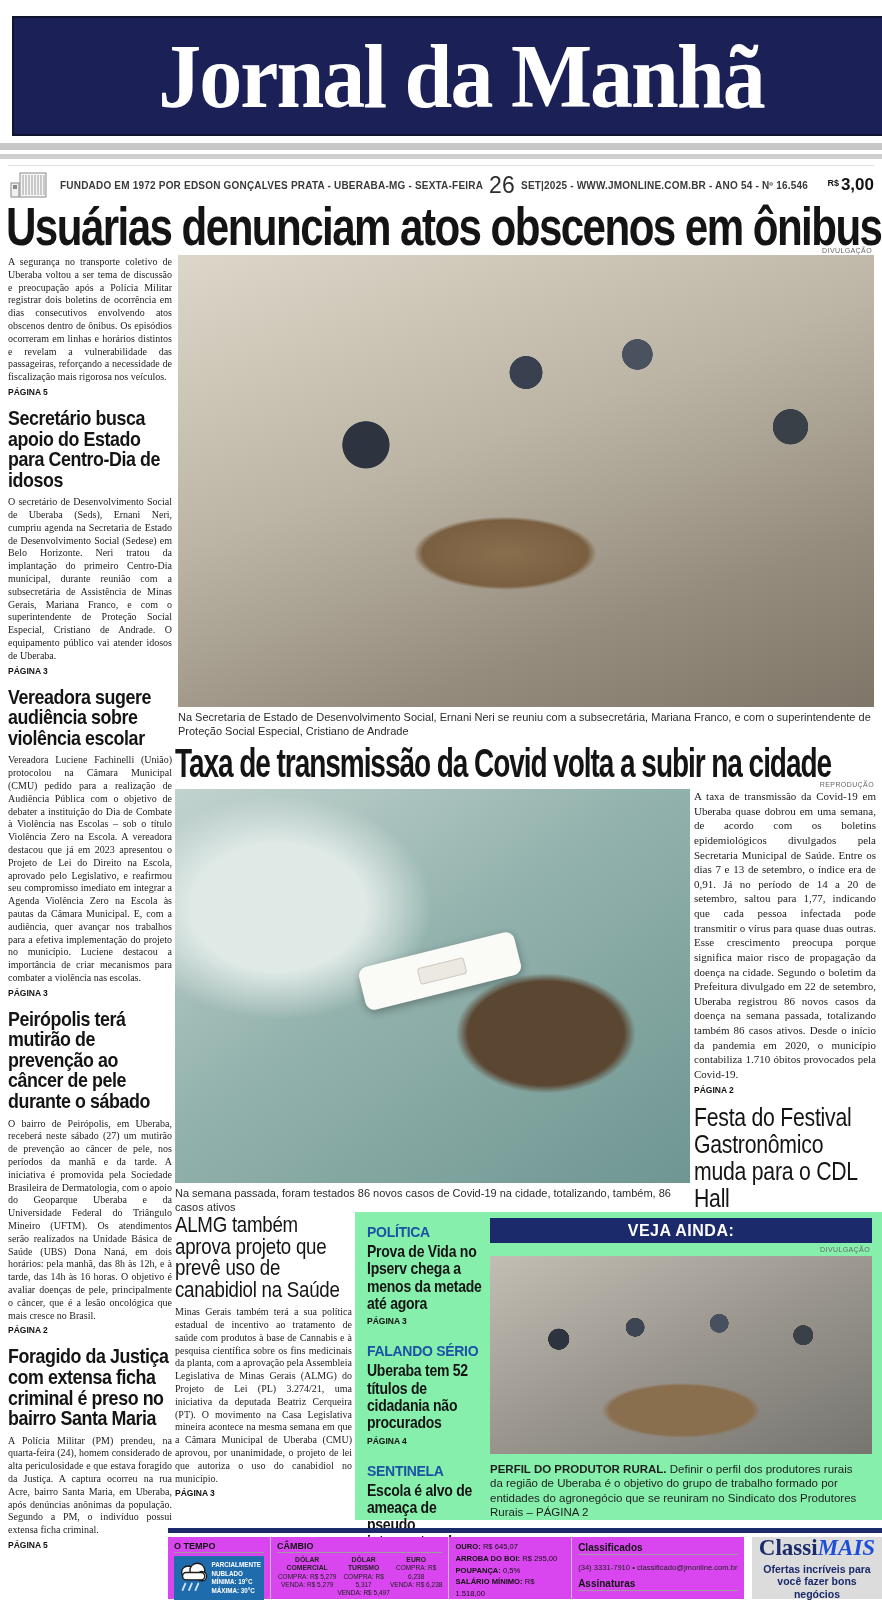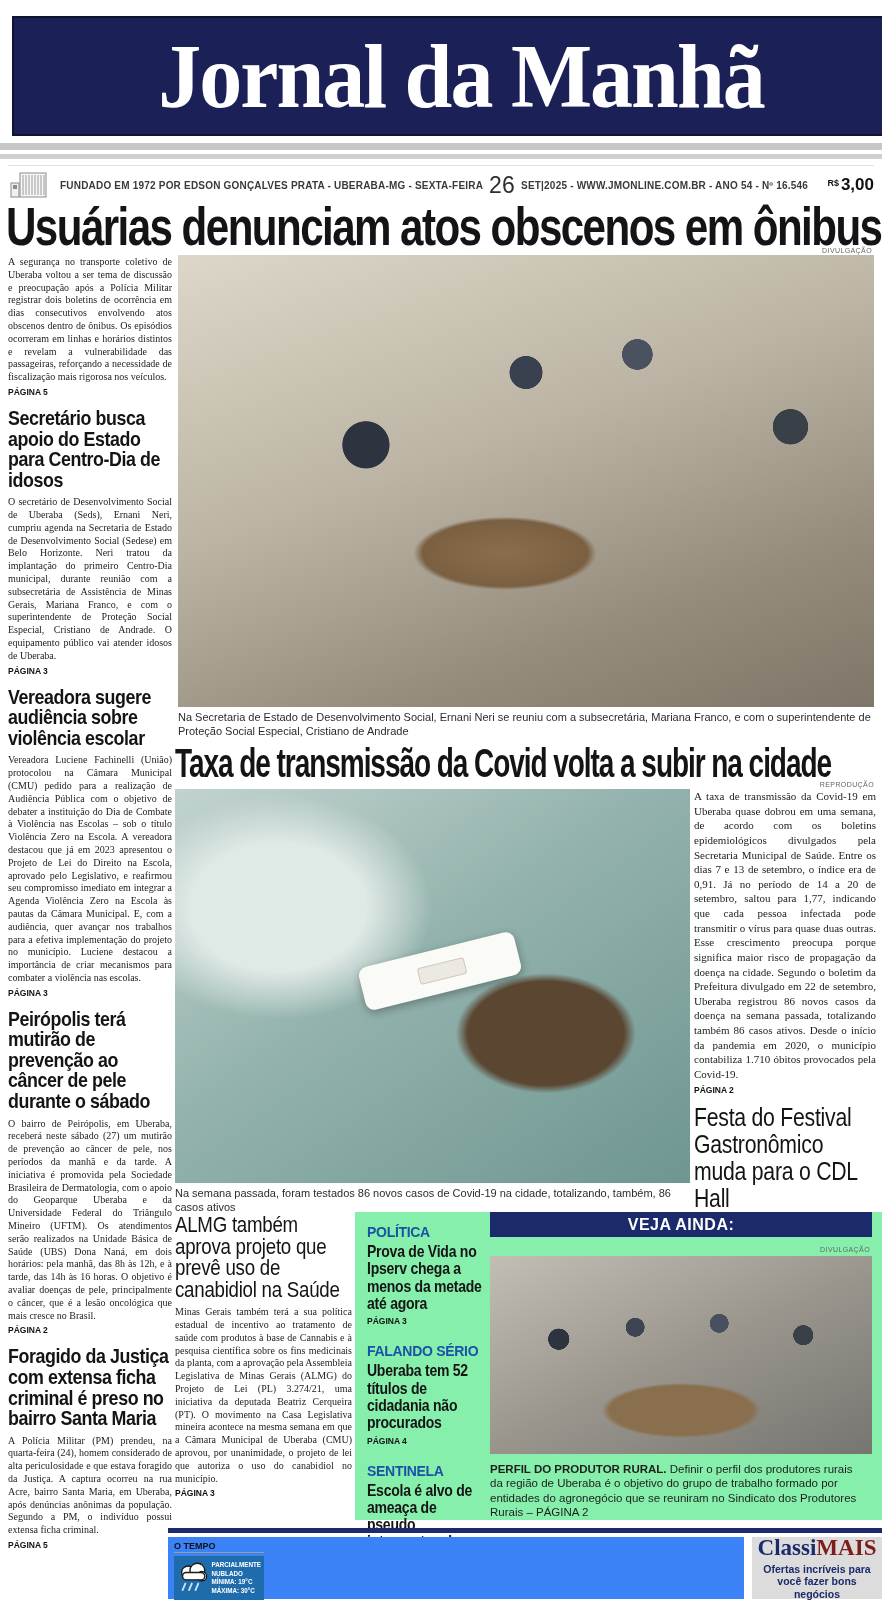--- a/index.html
+++ b/index.html
@@ -75,39 +75,39 @@
   
   .almg{position:absolute;left:175px;top:1212px;width:177px;}
   .almg .art-title{width:208px;font-size:22px;}
   .panel{position:absolute;left:355px;top:1212px;width:527px;height:308px;background:#86efac;}
   .briefs{position:absolute;left:12px;top:12px;width:114px;}
   .brief{margin-bottom:17px;}
   .kicker{font-size:14px;font-weight:700;color:#1a53a5;letter-spacing:-.3px;margin-bottom:3px;}
   .brief-title{width:136px;transform:scaleX(.85);transform-origin:0 0;font-weight:700;font-size:16.5px;
                line-height:1.05;letter-spacing:-.3px;color:#141414;}
   .brief .page-label{margin:4px 0 0;}
-  .veja-bar{position:absolute;left:135px;top:0;width:382px;height:25px;background:#1b2a6b;color:#fff;
+  .veja-bar{position:absolute;left:135px;top:6px;width:382px;height:25px;background:#1b2a6b;color:#fff;
             display:flex;align-items:center;justify-content:center;font-weight:700;font-size:16px;
             letter-spacing:.5px;}
   .veja-credit{position:absolute;right:12px;top:34px;font-size:7px;color:#666;letter-spacing:.4px;}
   #photo-veja{left:135px;top:44px;width:382px;height:198px;
     background:
       radial-gradient(ellipse 130px 45px at 50% 78%, #8a6f4e 0 55%, rgba(0,0,0,0) 61%),
       radial-gradient(circle 18px at 18% 42%, #2e3340 0 58%, rgba(0,0,0,0) 60%),
       radial-gradient(circle 16px at 38% 36%, #3d4452 0 58%, rgba(0,0,0,0) 60%),
       radial-gradient(circle 16px at 60% 34%, #46505e 0 58%, rgba(0,0,0,0) 60%),
       radial-gradient(circle 17px at 82% 40%, #3a4048 0 58%, rgba(0,0,0,0) 60%),
       linear-gradient(155deg,#c3beb4 0%,#9a968e 50%,#767570 100%);}
   .veja-caption{position:absolute;left:135px;top:250px;width:376px;font-size:11.5px;line-height:1.25;color:#1e1e1e;}
   .veja-caption b{font-weight:700;}
 
   
   .footer{position:absolute;left:168px;top:1528px;width:714px;height:72px;}
   .footer-rule{position:absolute;left:0;top:0;width:714px;height:5px;background:#1b2a6b;}
-  .footer-main{position:absolute;left:0;top:9px;width:576px;height:62px;background:#3b82f6;display:flex;flex-direction:column;}
+  .footer-main{position:absolute;left:0;top:9px;width:576px;height:62px;background:#d946ef;display:flex;}
   .fsec{padding:4px 6px;position:relative;}
   .fsec + .fsec{border-left:1px solid #bdbdbd;}
   .fhead{font-size:9px;font-weight:700;border-bottom:1px solid #9d9d9d;padding-bottom:1px;margin-bottom:3px;}
   .weather{width:90px;}
   .wbox{display:flex;align-items:center;gap:3px;background:#1f6cad;height:44px;padding:0 3px;}
   .wtext{color:#fff;font-size:6.3px;font-weight:700;line-height:1.35;}
   .cambio{width:178px;}
   .cgrid{display:flex;justify-content:space-between;text-align:center;}
   .citem{font-size:6.5px;line-height:1.25;color:#222;}
   .citem .cname{font-weight:700;font-size:6.8px;}
@@ -115,21 +115,21 @@
   .indicators{width:118px;font-size:7.6px;line-height:1.55;}
   .indicators b{font-weight:700;}
   .contacts{width:172px;padding-top:5px;}
   .contact{margin-bottom:4px;}
   .clabel{font-size:10px;font-weight:700;border-bottom:1px solid #9d9d9d;display:block;padding-bottom:1px;margin-bottom:1px;}
   .cvalue{font-size:7.6px;color:#222;}
   .classimais{position:absolute;left:584px;top:9px;width:130px;height:62px;background:#dcdcdc;
               display:flex;flex-direction:column;align-items:center;justify-content:center;}
   .cm-logo{font-family:"Liberation Serif",serif;font-size:23px;line-height:1;}
   .cm-a{font-weight:700;color:#1b2a6b;}
-  .cm-b{font-weight:700;color:#7f1d1d;}
+  .cm-b{font-weight:700;font-style:italic;color:#1d4ed8;}
   .cm-tag{font-size:10.5px;font-weight:700;color:#1b2a6b;text-align:center;line-height:1.2;margin-top:4px;width:120px;}
 </style>
 </head>
 <body>
 
 <div class="page">
 
   <div class="masthead">
     <div class="masthead-title">Jornal da Manhã</div>
   </div>
@@ -313,21 +313,21 @@
 
       <div class="fsec indicators">
         <div><b>OURO:</b><span> R$ 645,07</span></div>
         <div><b>ARROBA DO BOI:</b><span> R$ 295,00</span></div>
         <div><b>POUPANÇA:</b><span> 0,5%</span></div>
         <div><b>SALÁRIO MÍNIMO:</b><span> R$ 1.518,00</span></div>
       </div>
 
       <div class="fsec contacts">
         <div class="contact">
-          <span class="clabel">Universidade</span>
+          <span class="clabel">Classificados</span>
           <span class="cvalue">(34) 3331-7910 • classificado@jmonline.com.br</span>
         </div>
         <div class="contact">
           <span class="clabel">Assinaturas</span>
           <span class="cvalue">(34) 3331-7970 • assinaturas@jmonline.com.br</span>
         </div>
       </div>
     </div>
 
     <div class="classimais">

